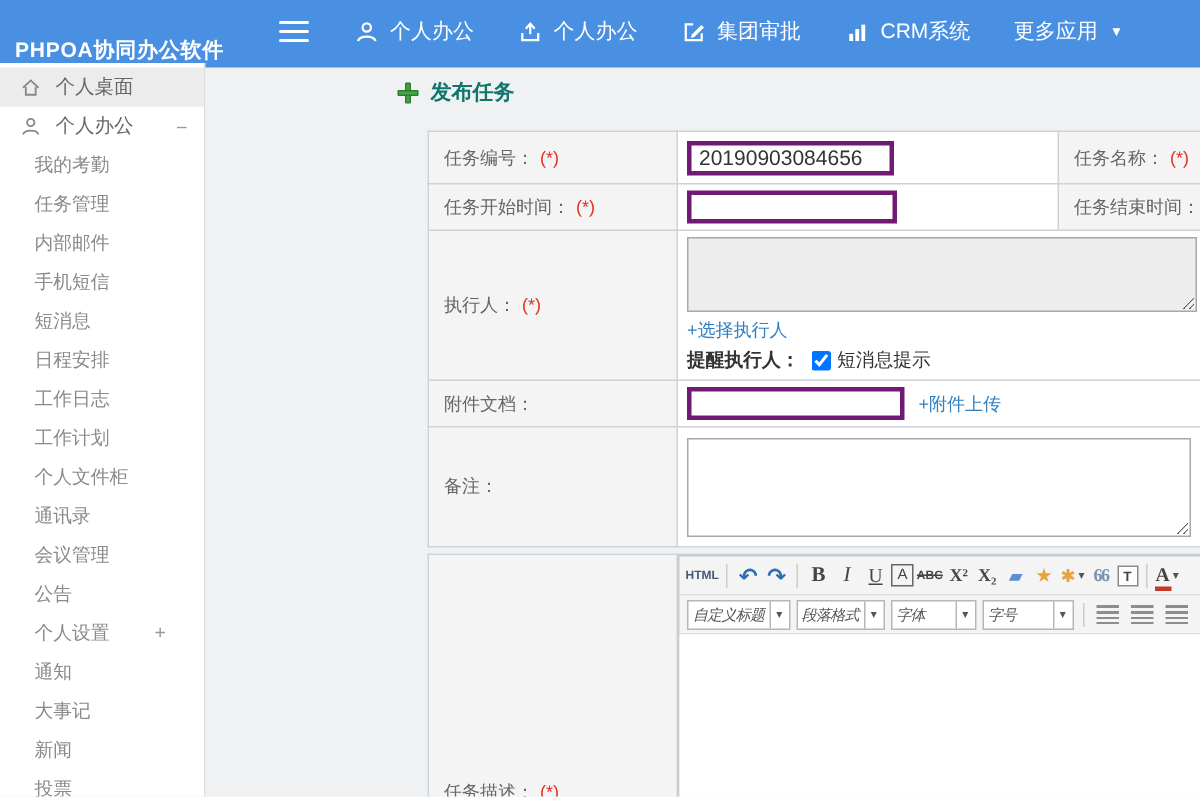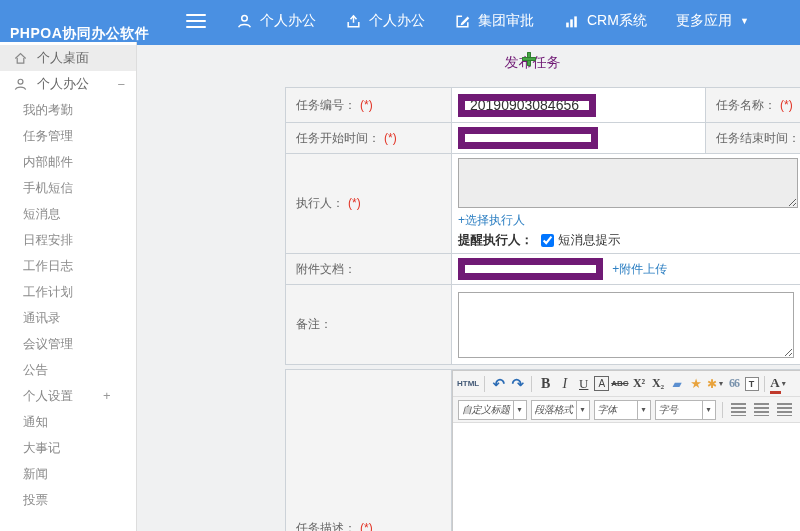--- a/index.html
+++ b/index.html
@@ -32,36 +32,36 @@
   .sd-top .sicon svg { width:100%; height:100%; stroke:currentColor; fill:none; stroke-width:1.3; }
   .sd-exp-right { position:absolute; right:11px; color:#999; font-size:13px; }
   .sd-sub { height:26px; line-height:26px; padding-left:23px; font-size:12.5px;
             color:#8a8a8a; cursor:pointer; white-space:nowrap; }
   .sd-exp-inline { display:inline-block; margin-left:30px; color:#999; font-size:13px; }
 
   
   .main { position:absolute; left:137px; top:42px; right:0; bottom:0;
           background:#f0f1f2; border-top:3px solid #4a90e2; overflow:hidden; }
   .page-title { margin:7px 0 0 128px; display:flex; align-items:center;
-                font-size:14px; font-weight:normal; color:#701a75; height:20px;flex-direction:column; }
+                font-size:14px; font-weight:bold; color:#0f766e; height:20px; }
   .plus-ico { position:relative; width:14px; height:14px; margin-right:8px; }
   .plus-ico:before, .plus-ico:after { content:""; position:absolute; background:#46a546;
                 border-radius:1px; box-shadow:0 0 0 1px #2f7d2f inset; }
   .plus-ico:before { left:5px; top:0; width:4px; height:14px; }
   .plus-ico:after  { left:0; top:5px; width:14px; height:4px; }
 
   table.form { border-collapse:collapse; table-layout:fixed; margin-left:148px; background:#fff; }
   table.form td { border:1px solid #ccd2d8; font-size:12px; vertical-align:middle; }
   td.lbl { background:#f4f4f4; padding-left:10px; color:#666; white-space:nowrap; }
   .req { color:#e23325; margin-left:4px; }
   #tbl1 { margin-top:15px; width:640px; }
   #tbl2 { margin-top:4px; width:800px; }
   .c1 { width:166px; } .c2 { width:254px; } .c3 { width:220px; }
 
-  input.txt { height:23px; border:7px solid #701a75; font-size:14px; padding:1px 5px;
+  input.txt { height:23px; border:3px solid #701a75; font-size:14px; padding:1px 5px;
               font-family:inherit; color:#333; background:#fff; }
   .fld { background:#fff; padding:4px 0 4px 6px; }
   textarea.exec { width:340px; height:50px; background:#ededed; border:1px solid #a8a8a8;
                   resize:both; display:block; }
   textarea.note { width:336px; height:66px; background:#fff; border:1px solid #a8a8a8;
                   resize:both; display:block; }
   a.lnk { color:#2f80c3; font-size:12px; text-decoration:none; display:inline-block; margin-top:4px; }
   .remind { margin-top:3px; display:flex; align-items:center; font-size:12.5px; color:#333; }
   .remind b { font-weight:bold; }
   .remind input { margin:0 4px 0 8px; width:13px; height:13px; }
@@ -170,20 +170,21 @@
       <span class="sd-exp-right">−</span>
     </div>
     <div class="sd-sub"><span>我的考勤</span></div>
     <div class="sd-sub"><span>任务管理</span></div>
     <div class="sd-sub"><span>内部邮件</span></div>
     <div class="sd-sub"><span>手机短信</span></div>
     <div class="sd-sub"><span>短消息</span></div>
     <div class="sd-sub"><span>日程安排</span></div>
     <div class="sd-sub"><span>工作日志</span></div>
     <div class="sd-sub"><span>工作计划</span></div>
+    <div class="sd-sub"><span>个人文件柜</span></div>
     <div class="sd-sub"><span>通讯录</span></div>
     <div class="sd-sub"><span>会议管理</span></div>
     <div class="sd-sub"><span>公告</span></div>
     <div class="sd-sub"><span>个人设置</span><span class="sd-exp-inline">+</span></div>
     <div class="sd-sub"><span>通知</span></div>
     <div class="sd-sub"><span>大事记</span></div>
     <div class="sd-sub"><span>新闻</span></div>
     <div class="sd-sub"><span>投票</span></div>
   </aside>
 

